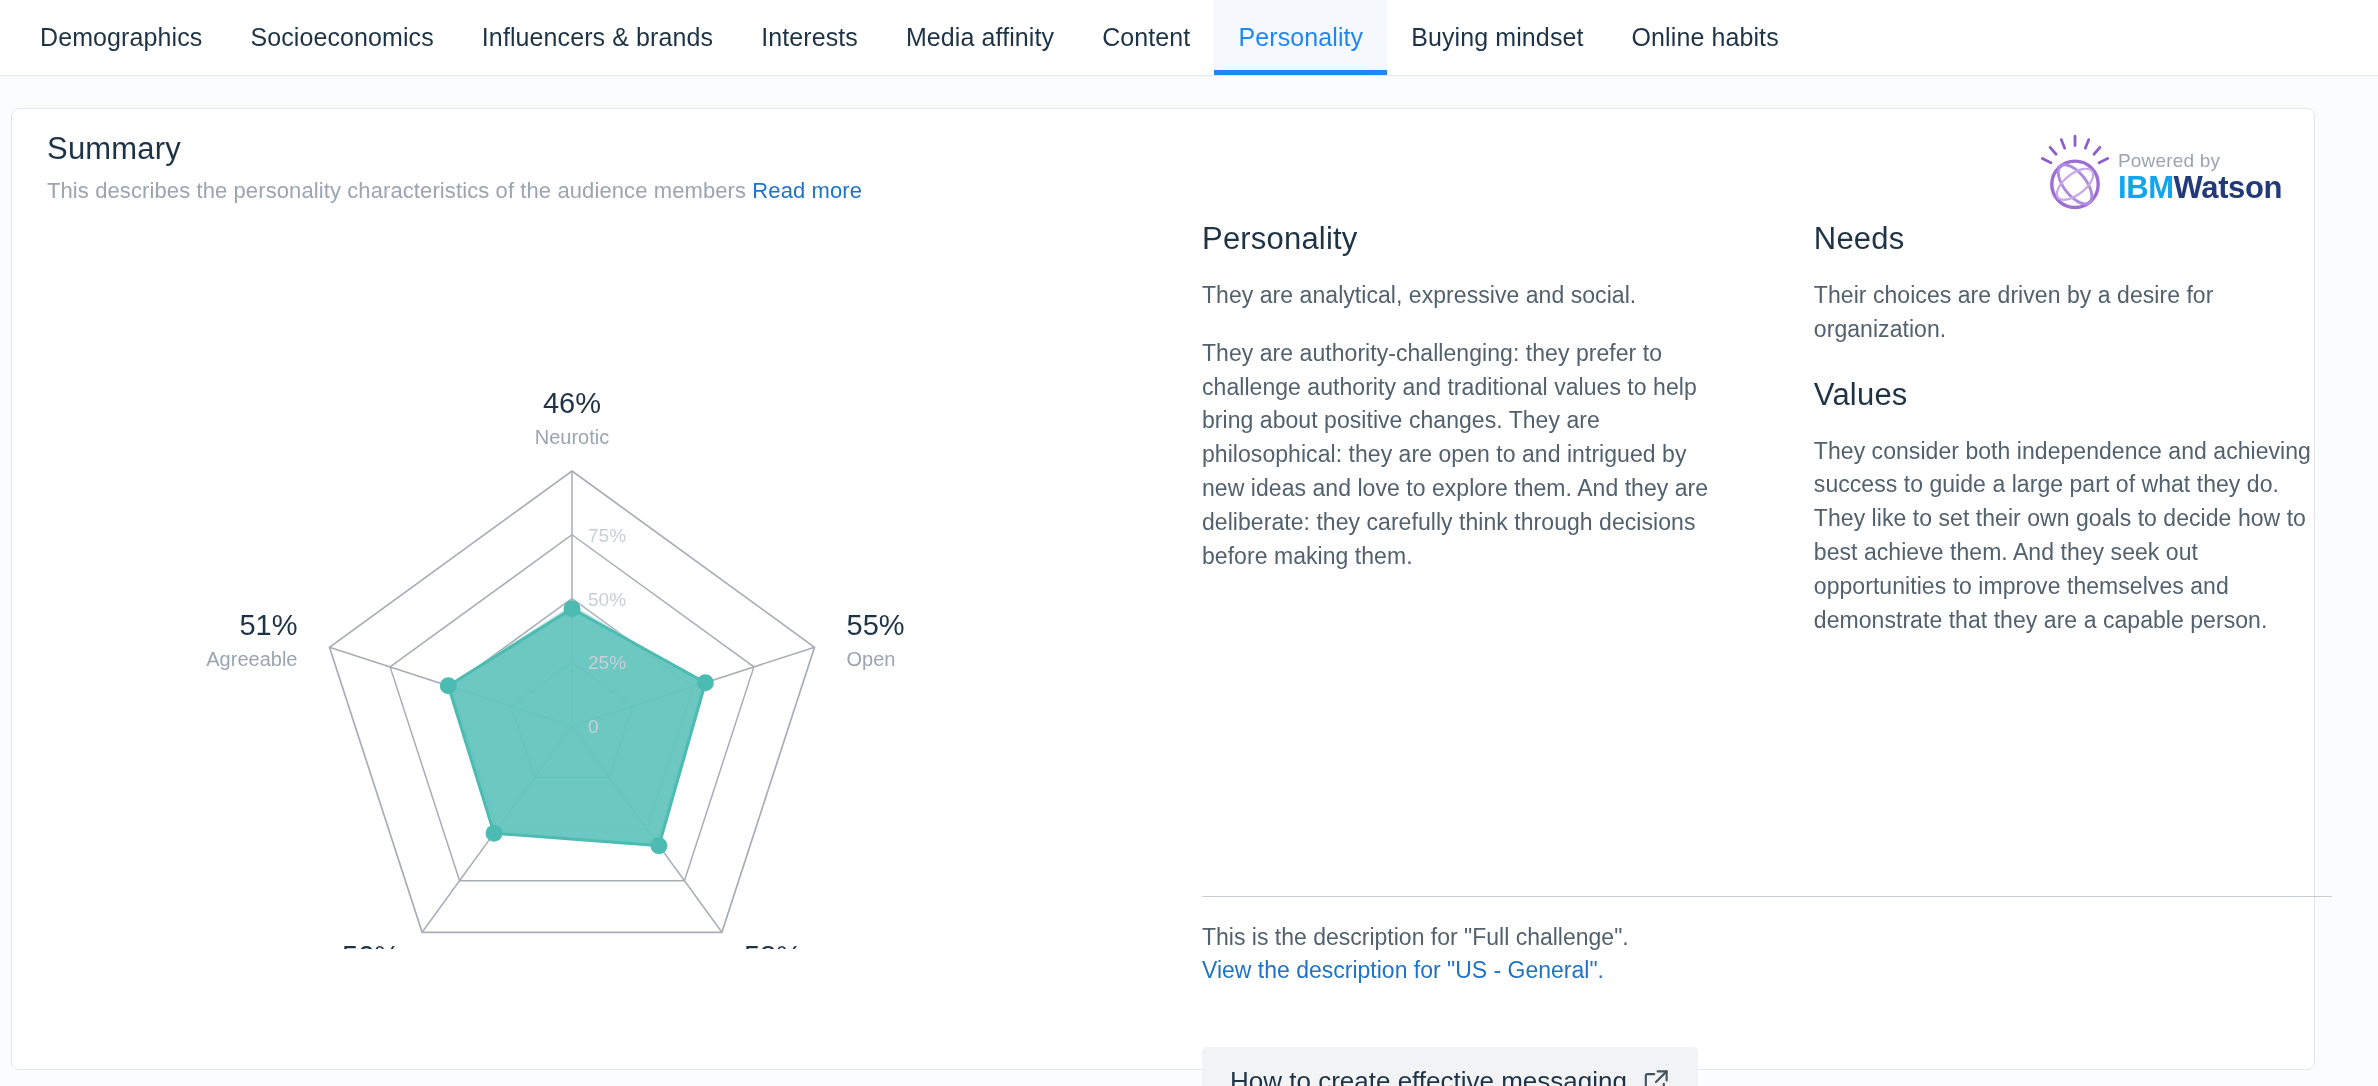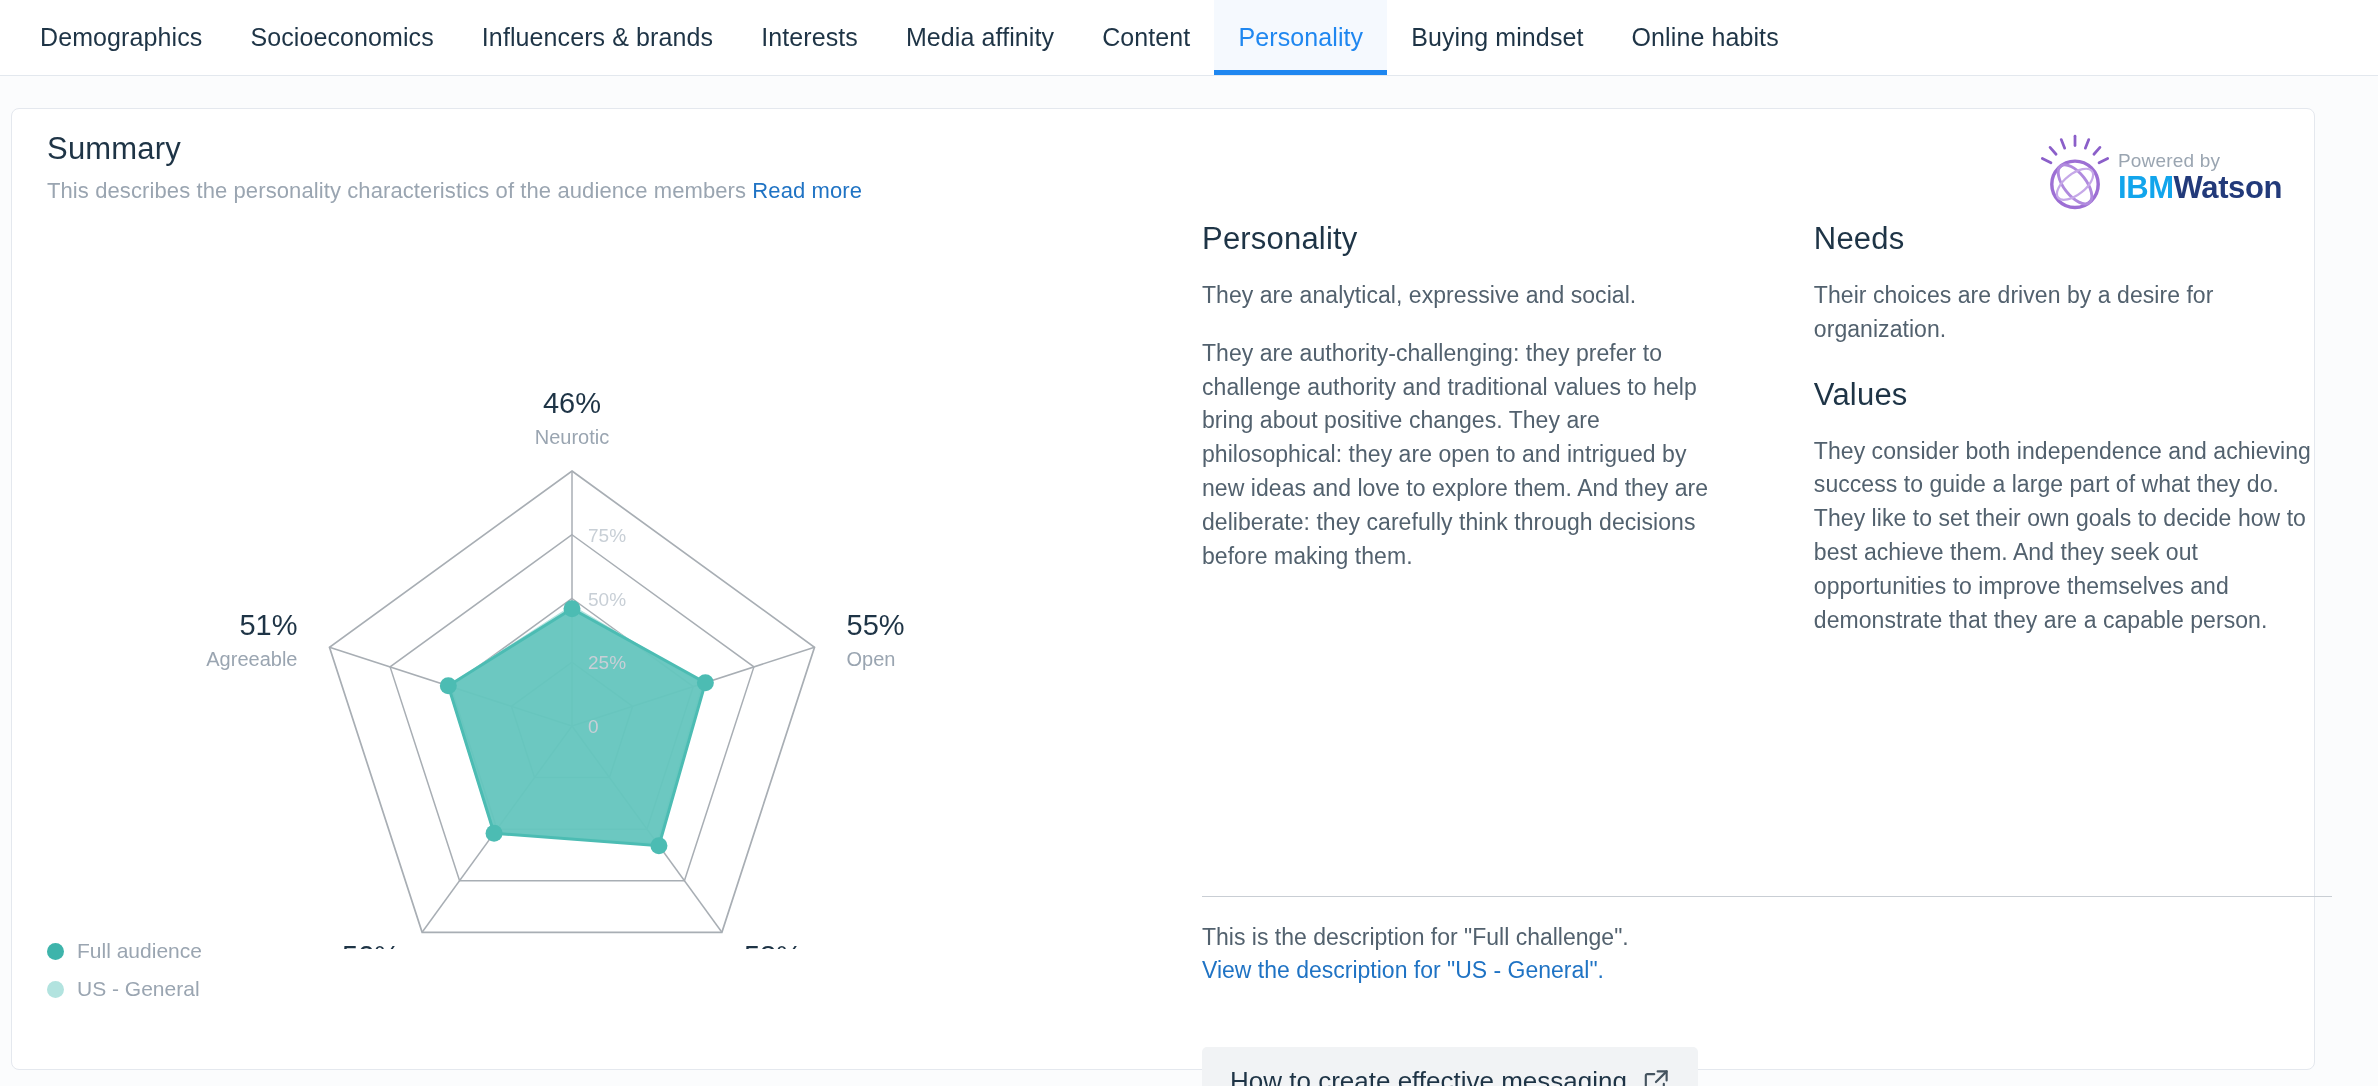--- a/index.html
+++ b/index.html
@@ -252,30 +252,20 @@
           <text x="731.8852393345807" y="717.2993335656116" class="axis-value" text-anchor="start">58%</text>
           <text x="731.8852393345807" y="746.2993335656116" class="axis-name" text-anchor="start">Conscientious</text>
           <text x="388.11476066541934" y="717.2993335656116" class="axis-value" text-anchor="end">52%</text>
           <text x="388.11476066541934" y="746.2993335656116" class="axis-name" text-anchor="end">Extraverted</text>
           <text x="285.4805883447358" y="386.20066643438844" class="axis-value" text-anchor="end">51%</text>
           <text x="285.4805883447358" y="417.20066643438844" class="axis-name" text-anchor="end">Agreeable</text>
         </g>
     </svg>
   </div>
 
-  <div class="legend">
-    <div class="legend-row">
-      <span class="legend-dot" id="legend-dot-0" style="background: rgb(62, 180, 171);"></span>
-      <span>Full audience</span>
-    </div>
-    <div class="legend-row">
-      <span class="legend-dot" id="legend-dot-1" style="background: rgb(178, 227, 223);"></span>
-      <span>US - General</span>
-    </div>
-  </div>
 
   <div class="textcols">
     <div class="col">
       <div class="col-h">Personality</div>
       <div class="col-p">They are analytical, expressive and social.</div>
       <div class="col-p">They are authority-challenging: they prefer to challenge authority and traditional values to help bring about positive changes. They are philosophical: they are open to and intrigued by new ideas and love to explore them. And they are deliberate: they carefully think through decisions before making them.</div>
     </div>
     <div class="col col-narrow">
       <div class="col-h">Needs</div>
       <div class="col-p">Their choices are driven by a desire for organization.</div>

